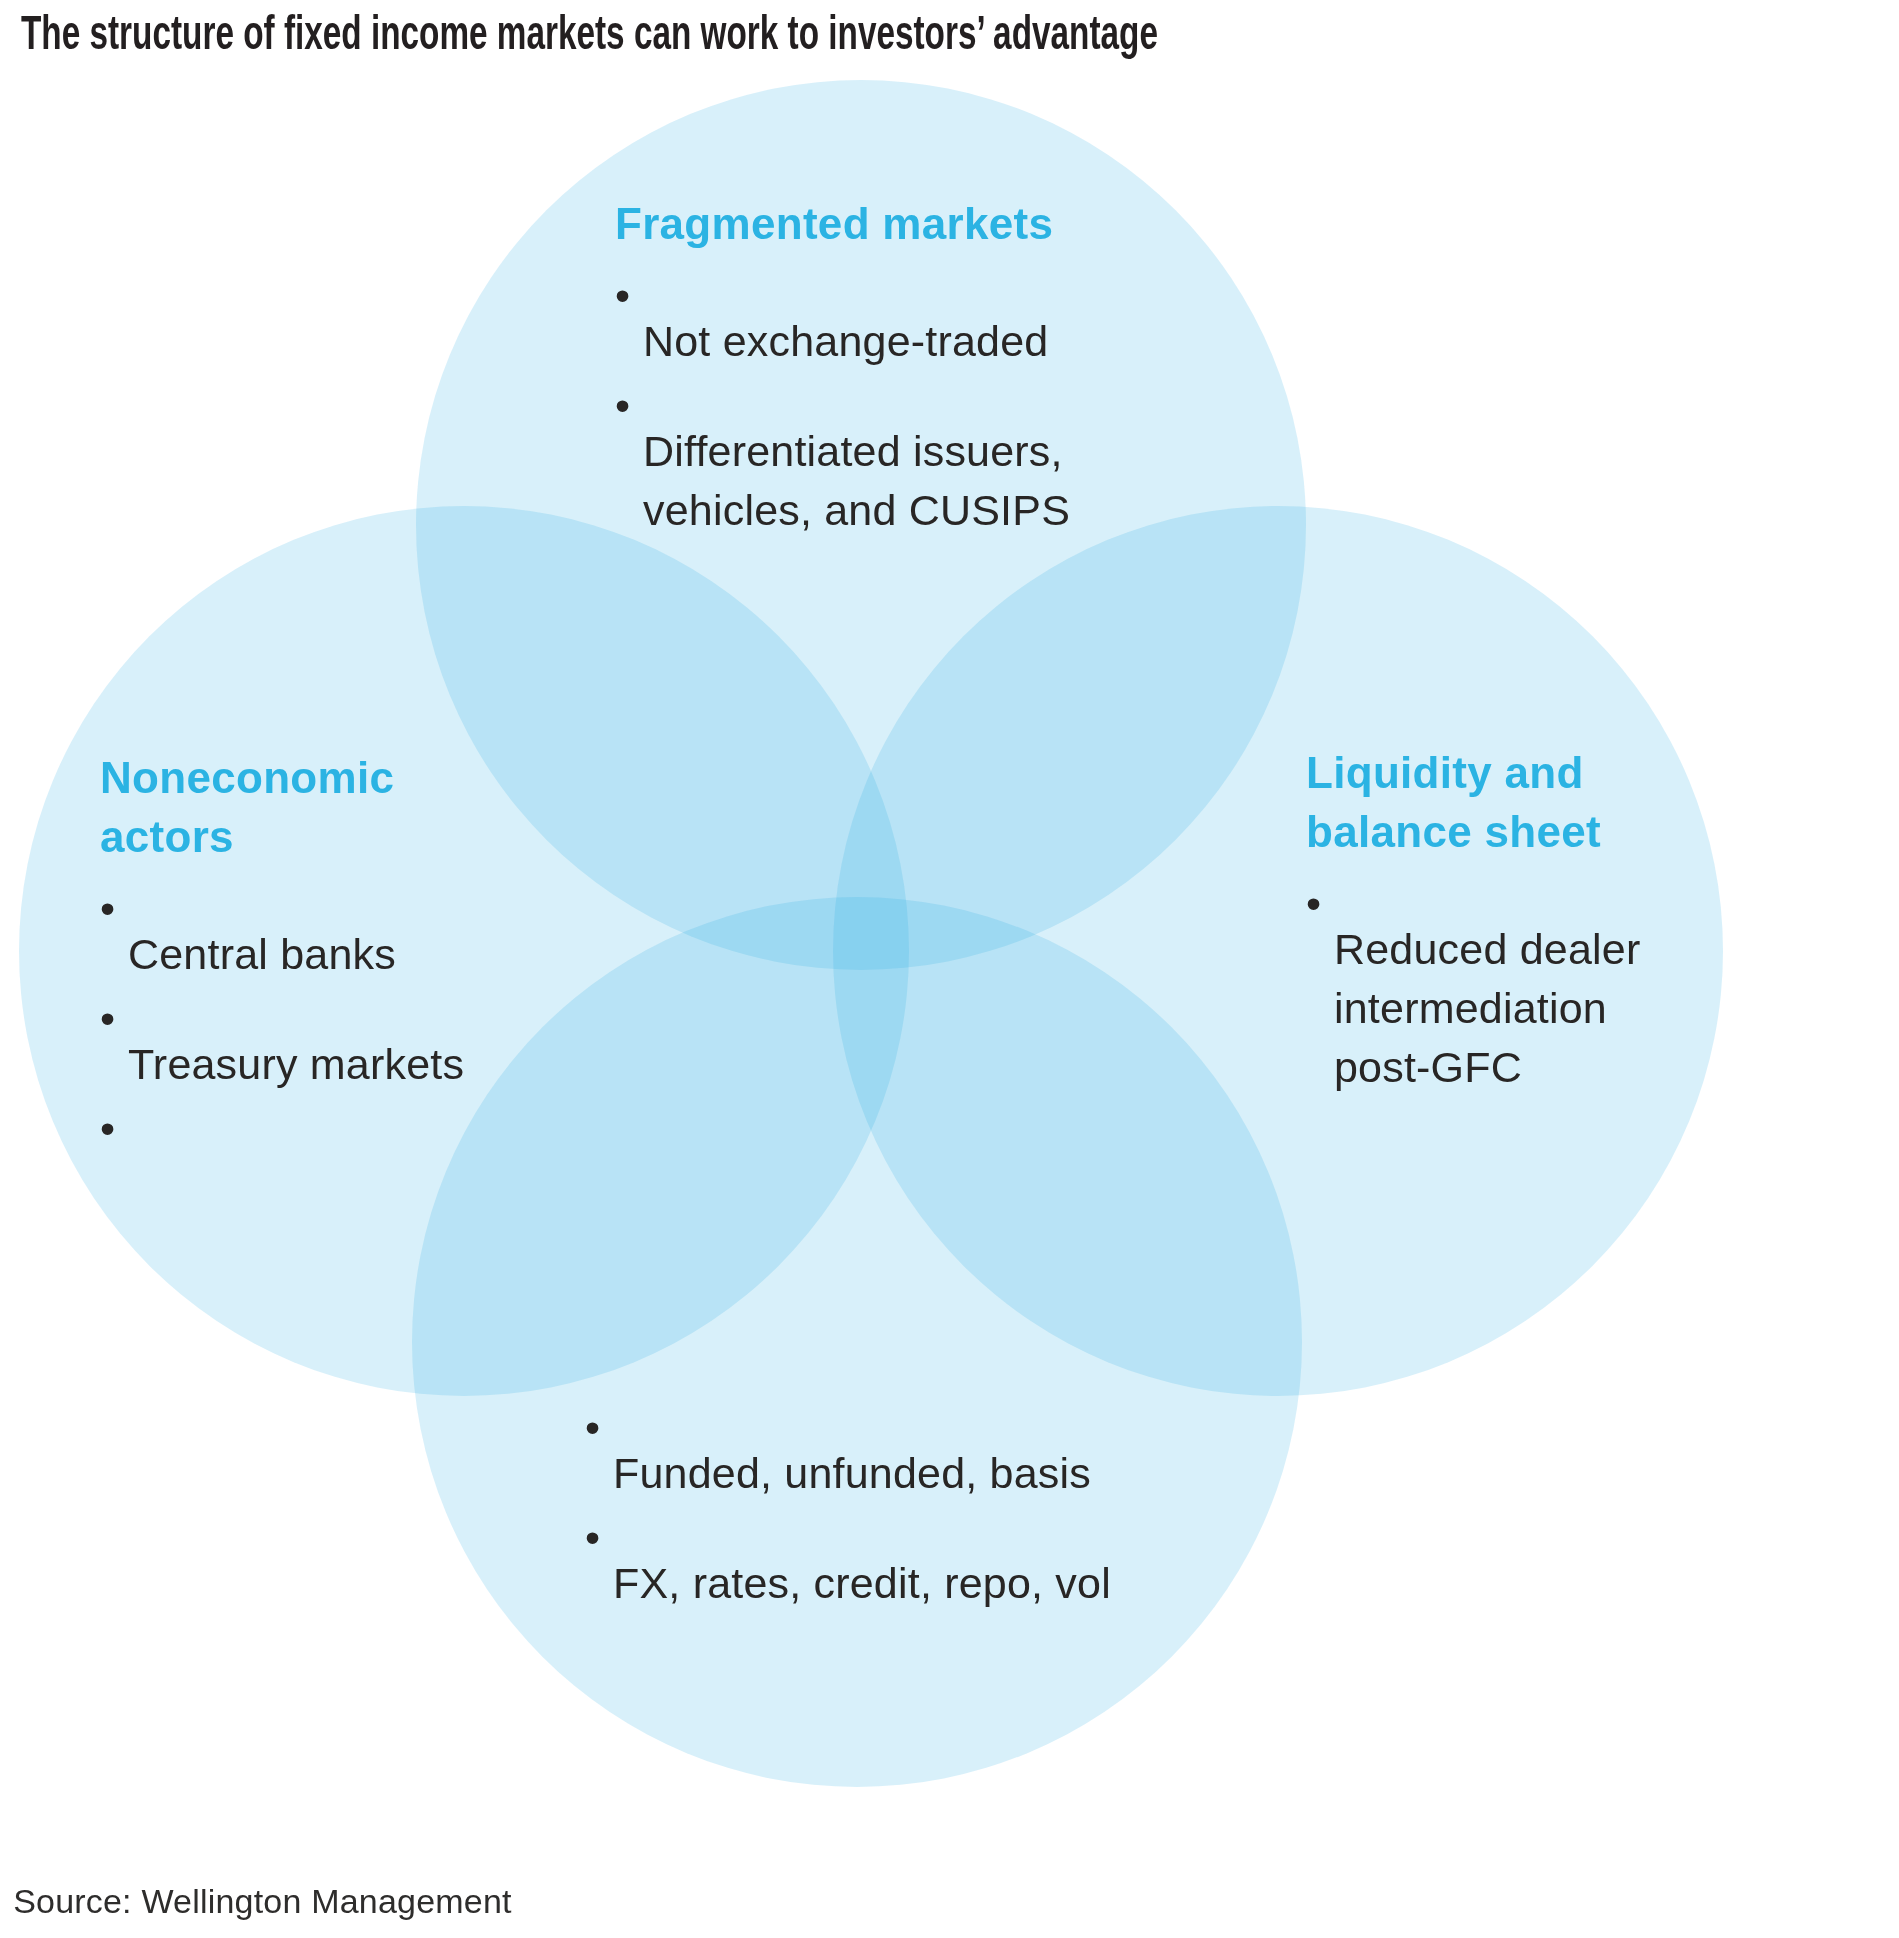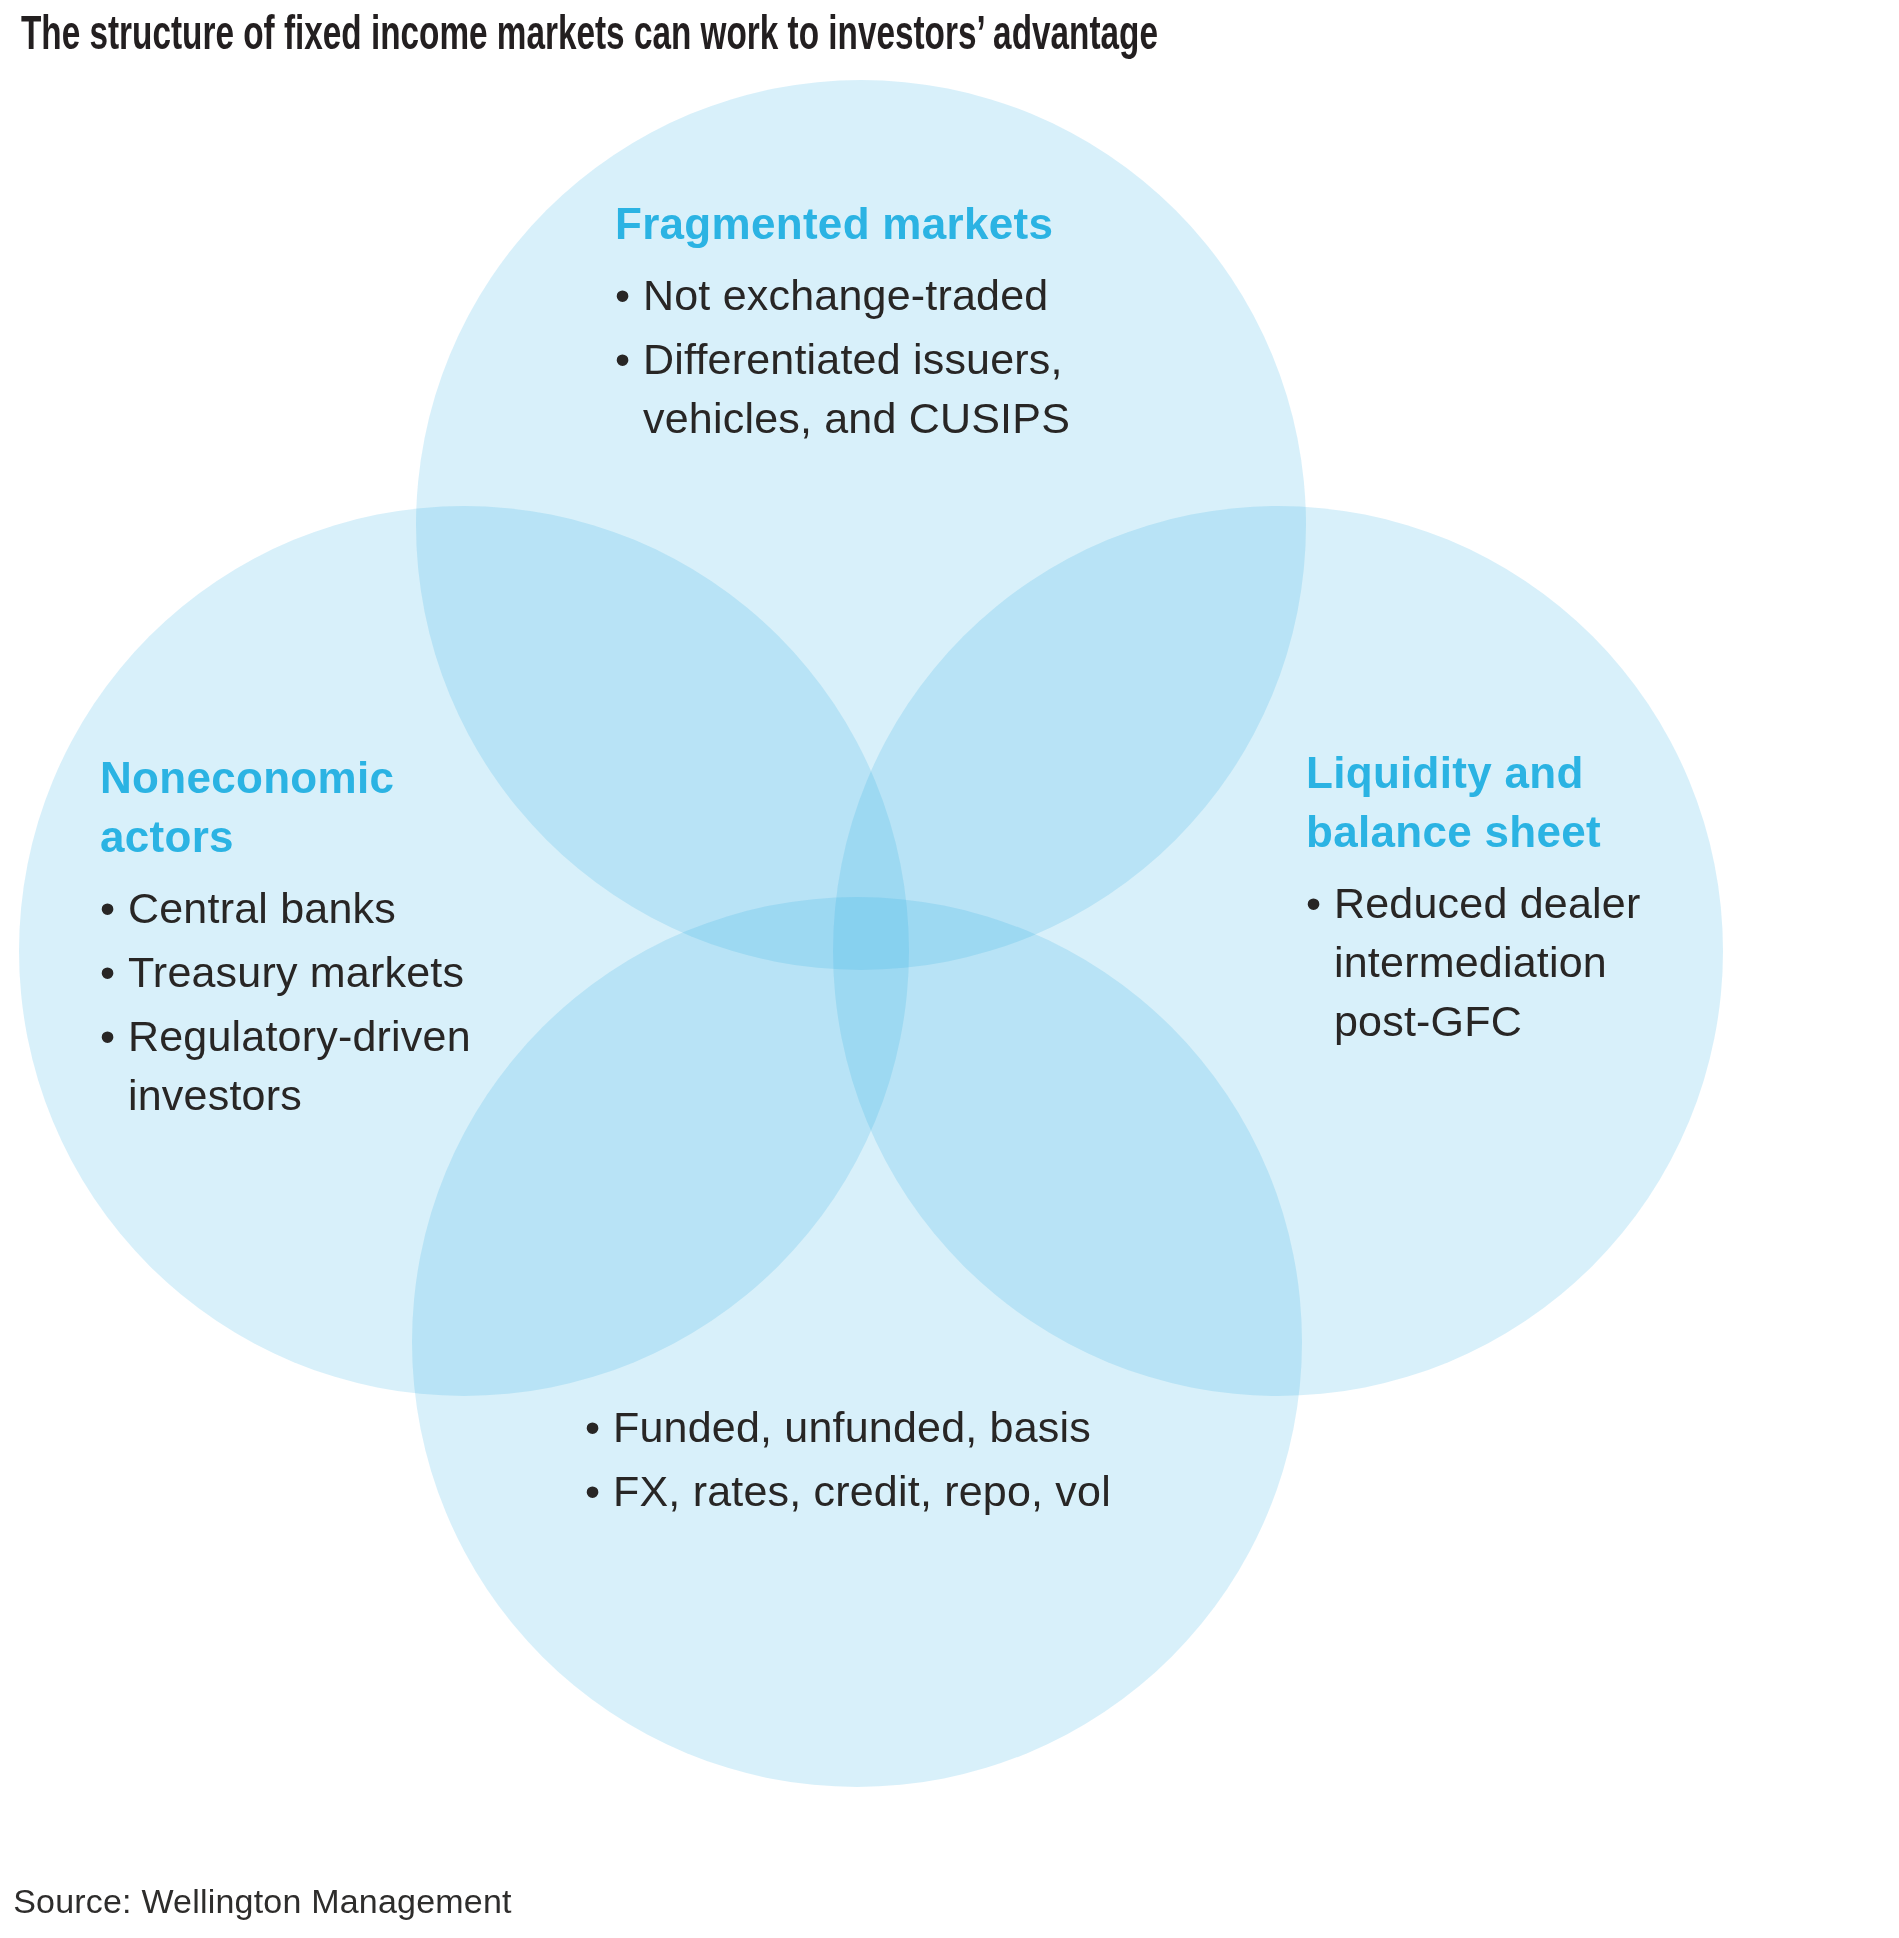--- a/index.html
+++ b/index.html
@@ -75,20 +75,21 @@
     color: var(--body);
     margin-bottom: 4.7px;
   }
   .bullet .dot {
     flex: 0 0 28px;
     width: 28px;
   }
   .bullet .btext {
     white-space: pre-line;
     letter-spacing: 0.2px;
+    margin-top: 46px;
   }
 
   .source-note {
     position: absolute;
     left: 13.2px;
     top: 1879px;
     font-size: 34px;
     line-height: 44px;
     color: var(--source);
     letter-spacing: 0.2px;
@@ -127,22 +128,20 @@
     <div class="bullet">
       <span class="dot">•</span>
       <span class="btext">Central banks</span>
     </div>
     <div class="bullet">
       <span class="dot">•</span>
       <span class="btext">Treasury markets</span>
     </div>
     <div class="bullet">
       <span class="dot">•</span>
-      <span class="btext">Regulatory-driven
-investors</span>
     </div>
   </section>
 
   <section class="group g-right">
     <h2 class="heading">Liquidity and
 balance sheet</h2>
     <div class="bullet">
       <span class="dot">•</span>
       <span class="btext">Reduced dealer
 intermediation

